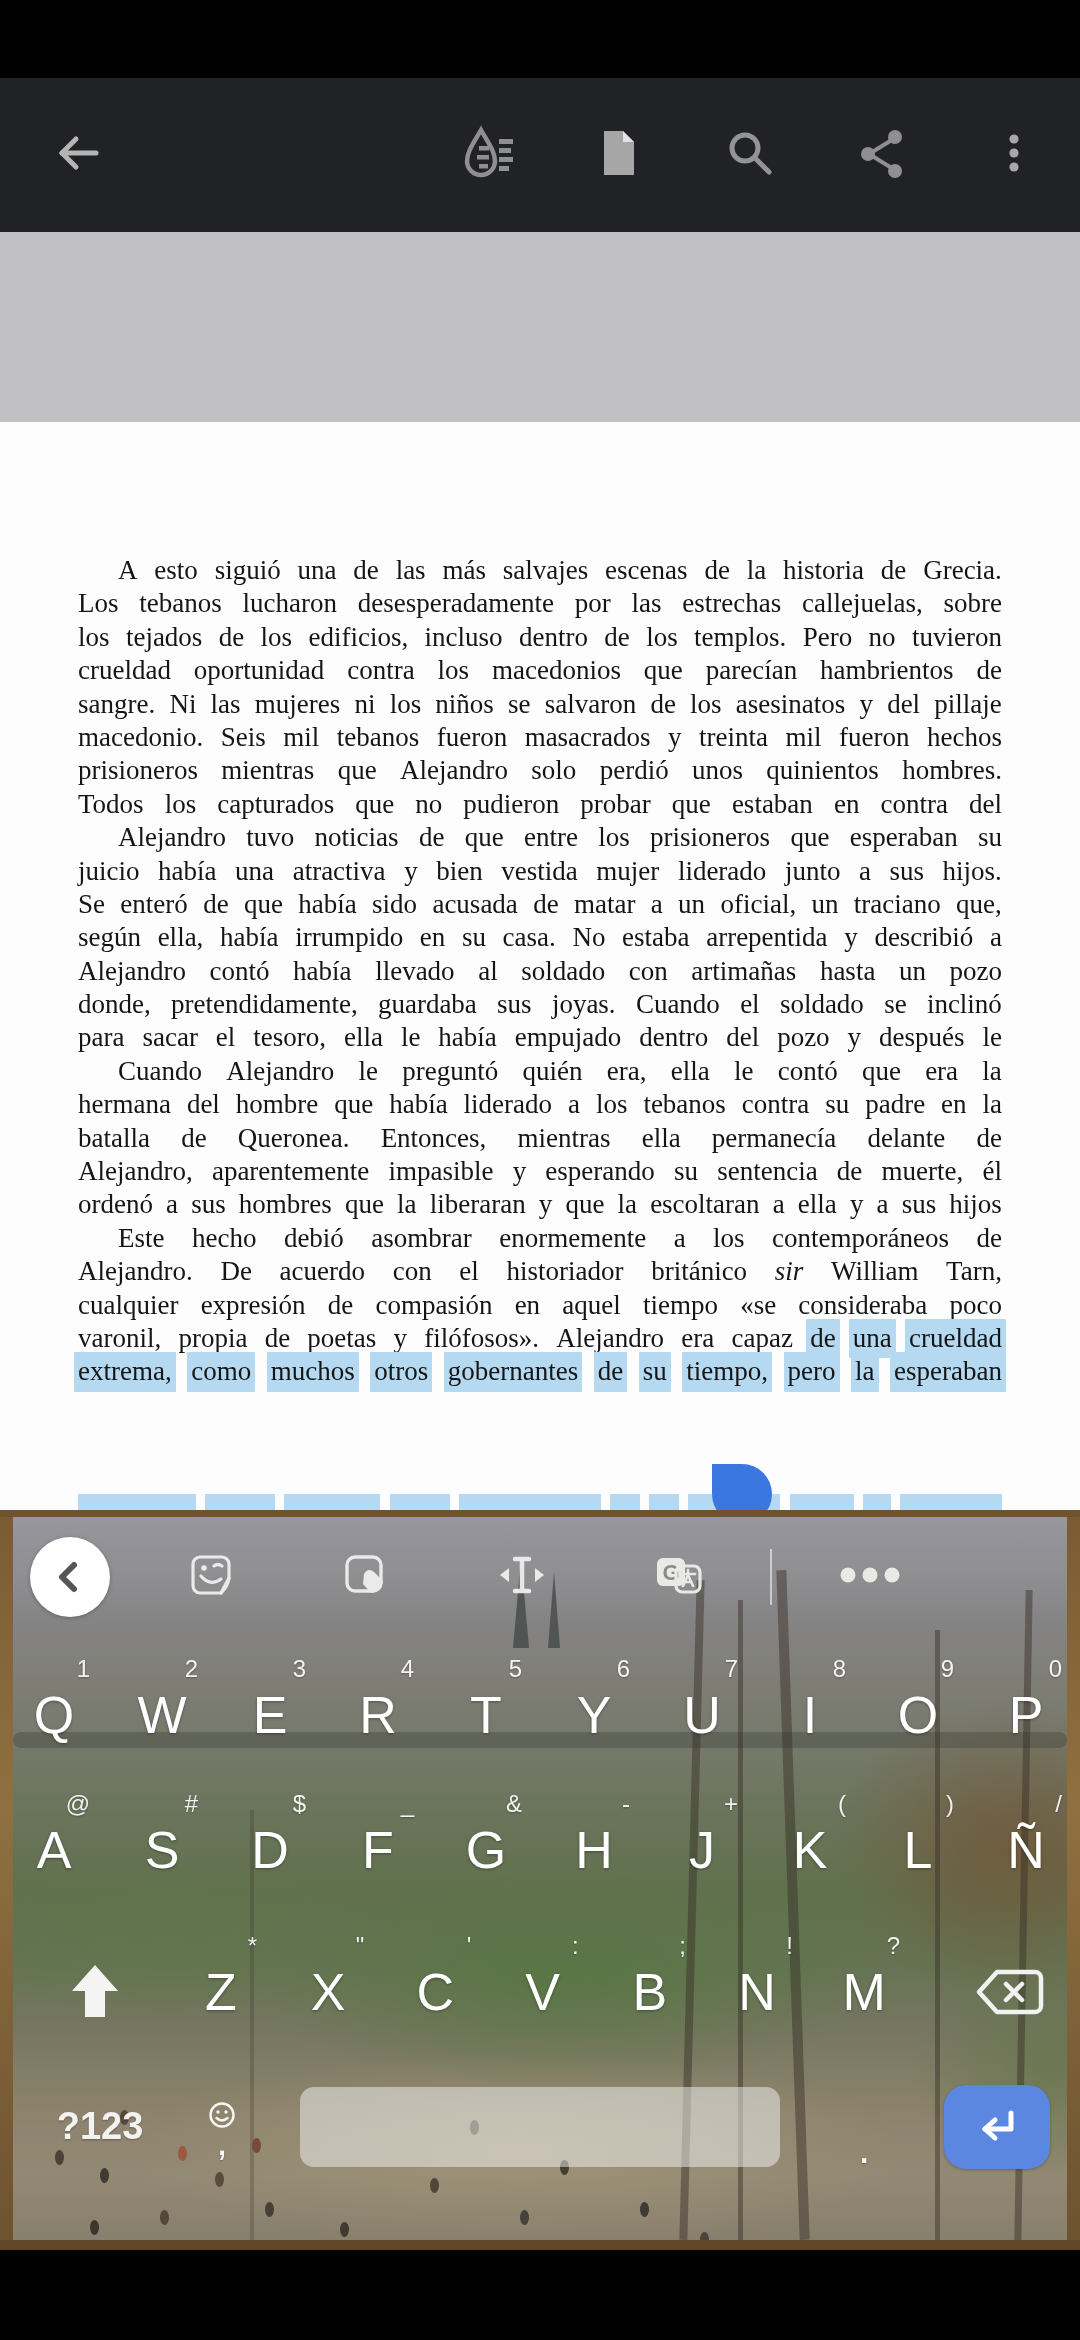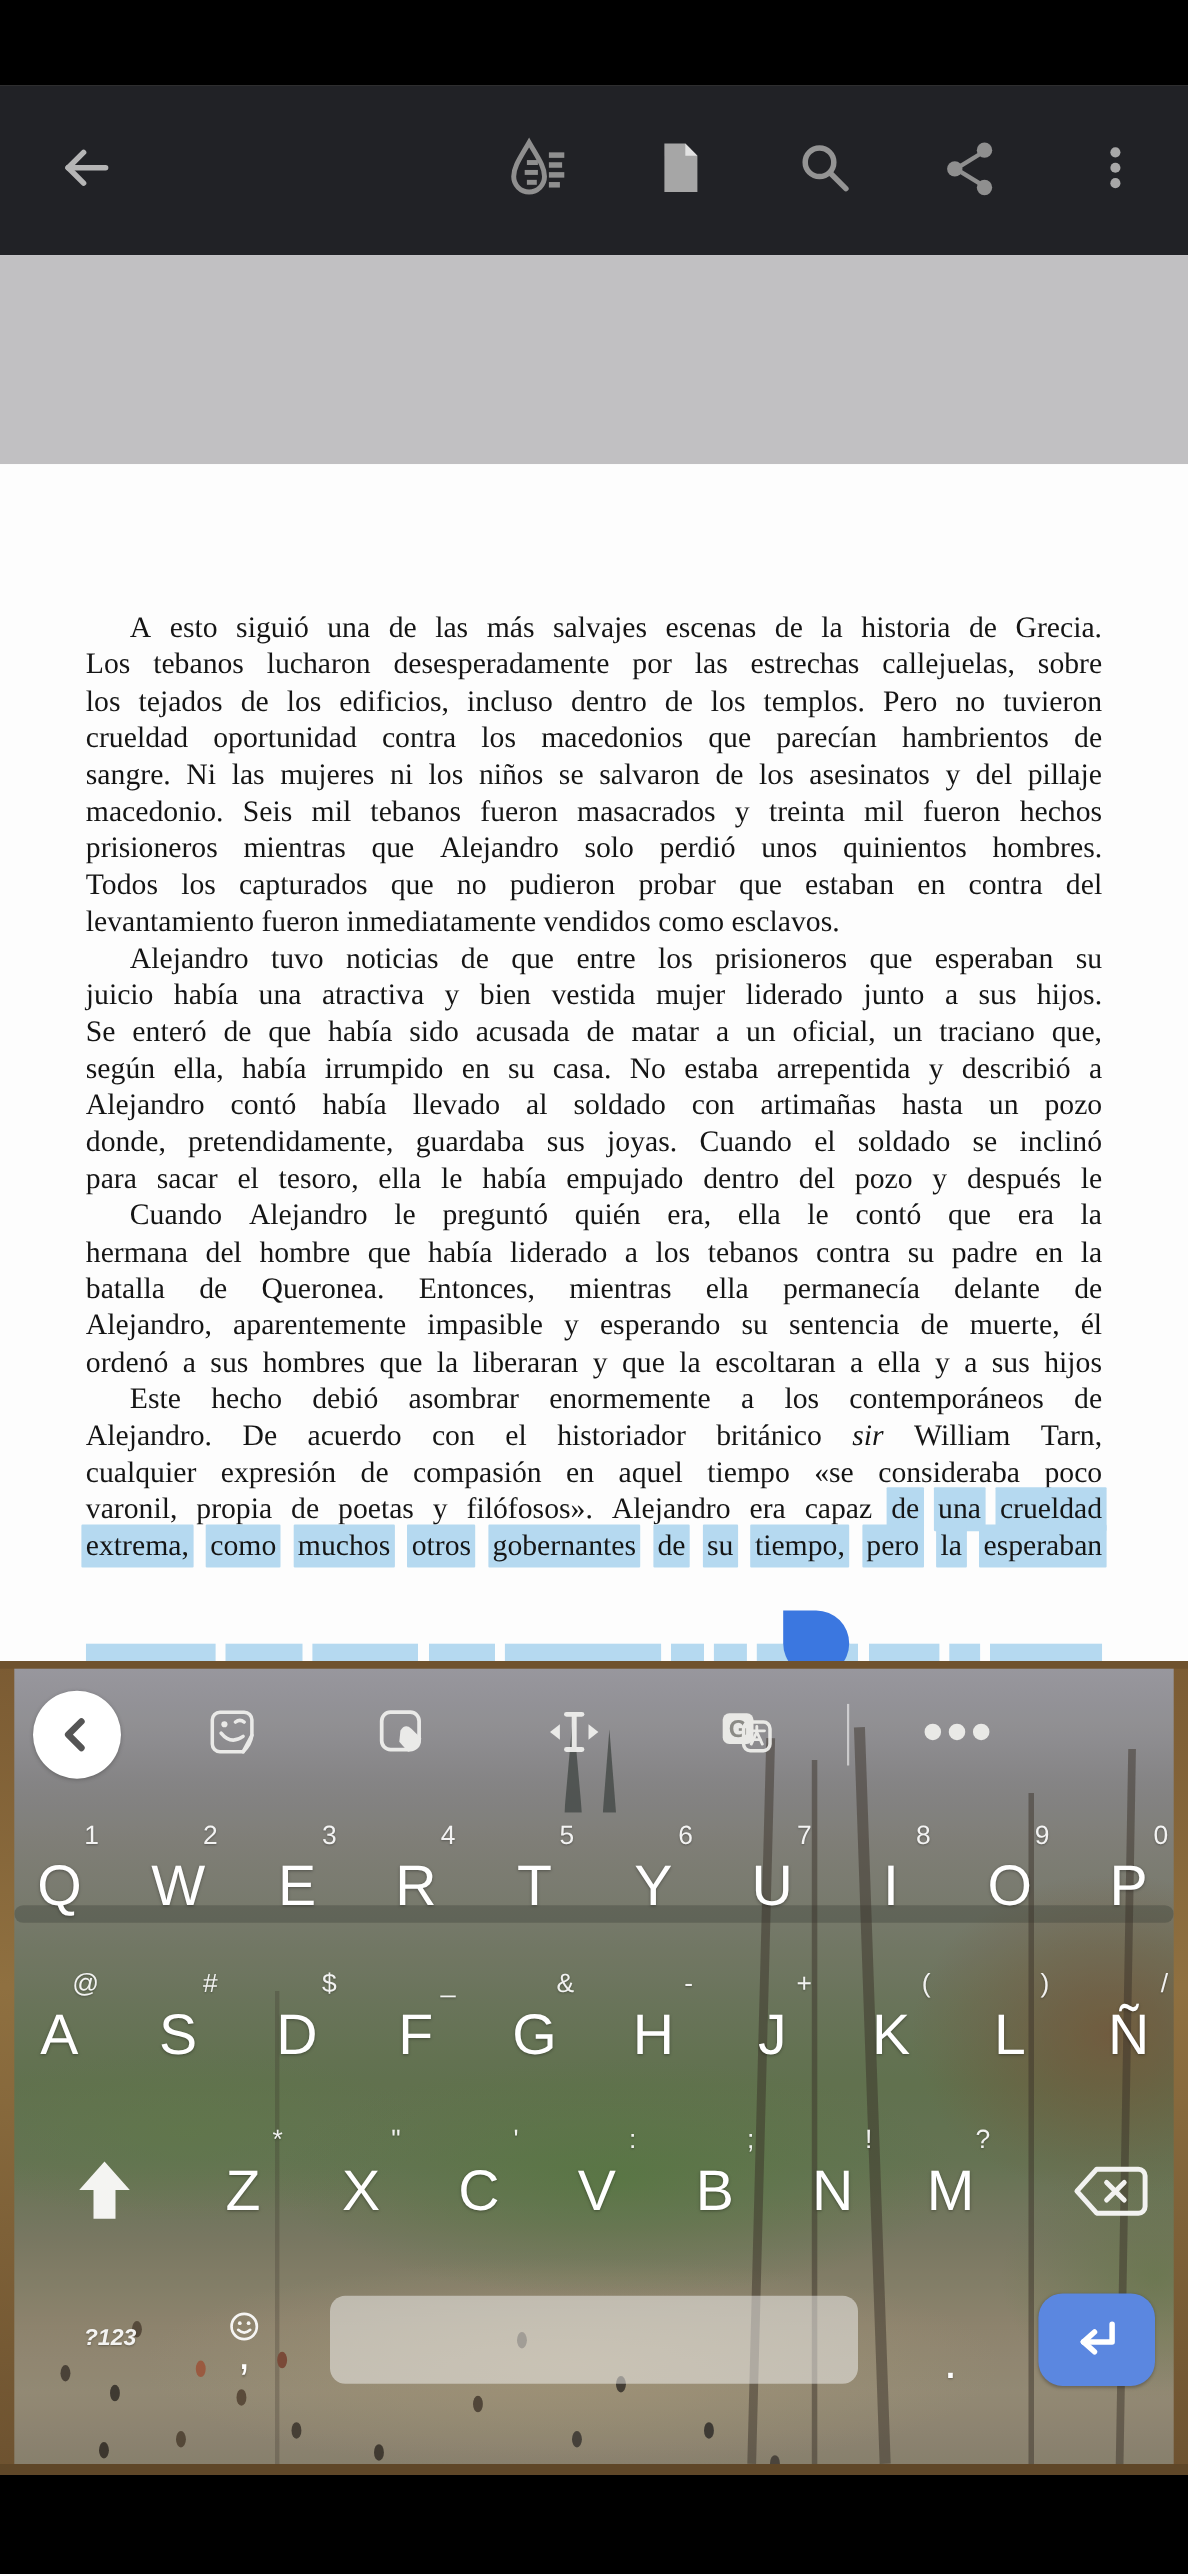--- a/index.html
+++ b/index.html
@@ -53,21 +53,21 @@
   .tb-circle{position:absolute;left:30px;top:27px;width:80px;height:80px;border-radius:50%;background:#fff;
              display:flex;align-items:center;justify-content:center;box-shadow:0 1px 4px rgba(0,0,0,.25);}
   .tb-icon{position:absolute;top:67px;transform:translate(-50%,-50%);opacity:.94;}
   .tb-divider{position:absolute;left:770px;top:39px;width:2px;height:56px;background:rgba(255,255,255,.55);}
 
   
   .key{position:absolute;width:108px;height:136px;display:flex;align-items:center;justify-content:center;
        color:#fff;font-size:52px;font-family:"Liberation Sans",sans-serif;text-shadow:0 1px 3px rgba(0,0,0,.35);}
   .key .hint{position:absolute;top:8px;right:18px;font-size:24px;color:rgba(255,255,255,.92);text-shadow:0 1px 2px rgba(0,0,0,.3);}
   .skey{position:absolute;display:flex;align-items:center;justify-content:center;color:#fff;}
-  .symbols-label{font-size:21px;font-weight:bold;color:rgba(255,255,255,.92);text-shadow:0 1px 2px rgba(0,0,0,.3);font-style:italic;}
+  .symbols-label{font-size:38px;font-weight:bold;color:rgba(255,255,255,.92);text-shadow:0 1px 2px rgba(0,0,0,.3);}
   .space-key{position:absolute;left:300px;top:577px;width:480px;height:80px;border-radius:14px;background:rgba(244,244,244,.50);}
   .period-key{position:absolute;left:842px;top:572px;width:44px;height:86px;display:flex;align-items:flex-end;justify-content:center;
               color:#fff;font-size:44px;line-height:40px;text-shadow:0 1px 2px rgba(0,0,0,.3);}
   .enter-key{position:absolute;left:944px;top:575px;width:106px;height:84px;border-radius:22px;
              display:flex;align-items:center;justify-content:center;box-shadow:0 1px 3px rgba(0,0,0,.25);}
   .comma{font-size:40px;line-height:20px;color:#fff;text-shadow:0 1px 2px rgba(0,0,0,.3);}
 
   
   .nav-bar{position:absolute;left:0;top:2250px;width:1080px;height:90px;background:#000;}
 </style>
@@ -243,21 +243,20 @@
           <span>que</span>
           <span>no</span>
           <span>pudieron</span>
           <span>probar</span>
           <span>que</span>
           <span>estaban</span>
           <span>en</span>
           <span>contra</span>
           <span>del</span>
         </div>
-        <div class="tline"><span>levantamiento</span> <span>fueron</span> <span>inmediatamente</span> <span>vendidos</span> <span>como</span> <span>esclavos.</span></div>
         <div class="tline just ind">
           <span>Alejandro</span>
           <span>tuvo</span>
           <span>noticias</span>
           <span>de</span>
           <span>que</span>
           <span>entre</span>
           <span>los</span>
           <span>prisioneros</span>
           <span>que</span>

